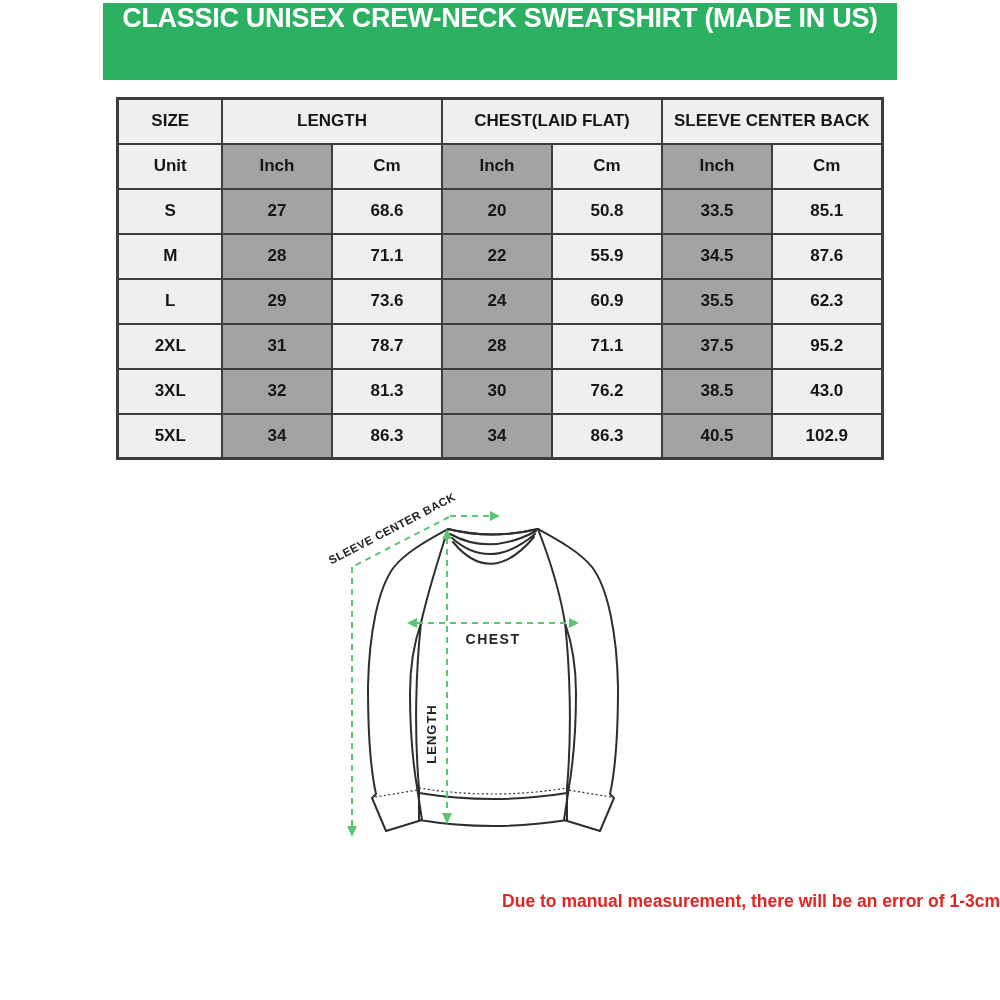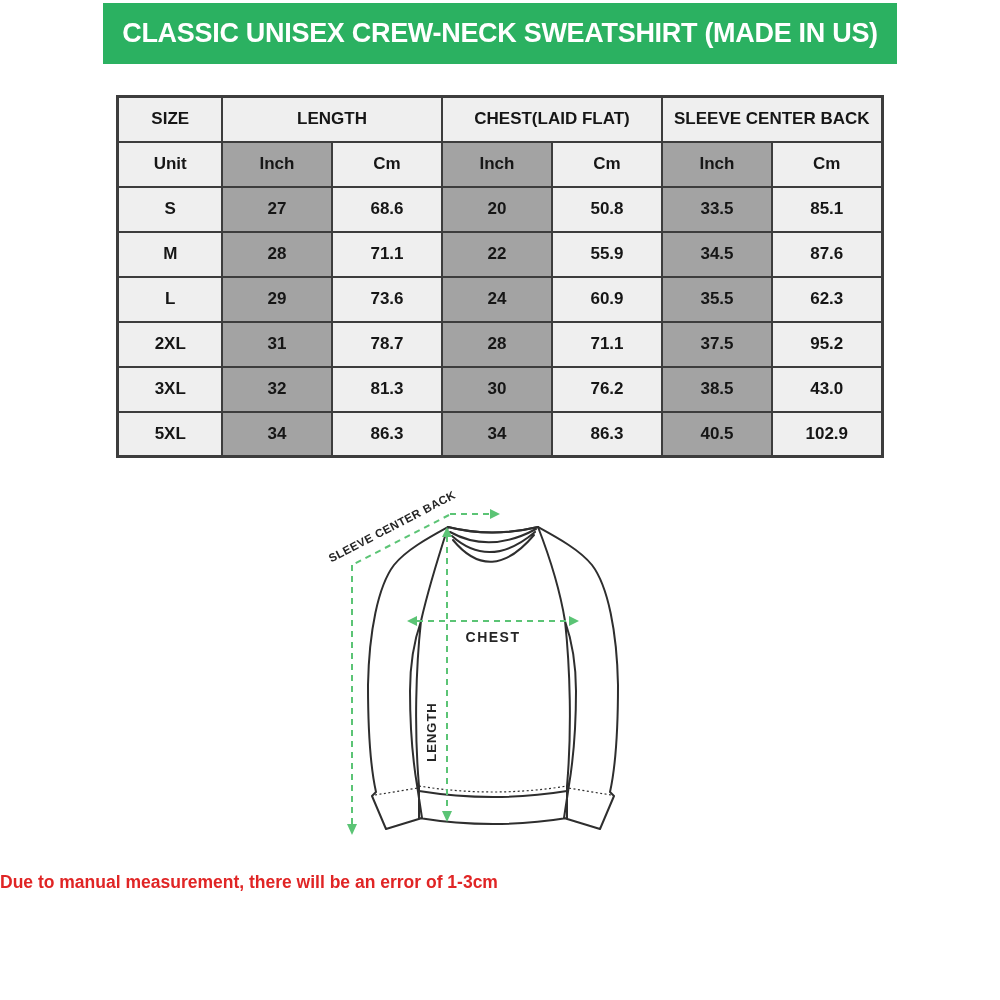--- a/index.html
+++ b/index.html
@@ -12,51 +12,51 @@
   }
   *{margin:0;padding:0;box-sizing:border-box;}
   html,body{background:#fff;}
   body{
     width:1000px;height:1000px;
     font-family:"Liberation Sans","DejaVu Sans",sans-serif;
     position:relative;overflow:hidden;
   }
   .banner{
     margin:3px 103px 0 103px;
-    height:61px;
+    height:77px;
     background:var(--banner-green);
-    display:flex;align-items:center;justify-content:center;
+    display:flex;align-items:flex-start;justify-content:center;
   }
   .banner-title{
     color:#fff;font-weight:bold;font-size:27px;letter-spacing:-0.3px;
     white-space:nowrap;
   }
   table.size-table{
-    margin:31px auto 0 auto;
+    margin:17px auto 0 auto;
     width:764px;
     border-collapse:collapse;
     table-layout:fixed;
     padding-left:36px;
   }
   table.size-table th, table.size-table td{
     border:2px solid var(--border);
     height:45px;
     text-align:center;vertical-align:middle;
     font-size:17px;font-weight:bold;color:#161616;
     padding:0;
   }
   table.size-table{border:3px solid var(--border);}
   .gray{background:var(--cell-gray);}
   .white{background:#a3a3a3;}
   .diagram-wrap{
     width:400px;margin:22px auto 0 auto;
   }
   .note{
-    margin-top:3px;
-    text-align:left;
+    margin-top:20px;
+    text-align:right;
     color:var(--note-red);
     font-size:17.5px;font-weight:bold;
   }
   svg text{
     font-family:"Liberation Sans","DejaVu Sans",sans-serif;
     font-weight:bold;
     fill:#252525;
   }
   .garment{stroke:var(--line-dark);stroke-width:2;fill:none;stroke-linejoin:round;stroke-linecap:round;}
   .garment-fill{fill:#fff;}

